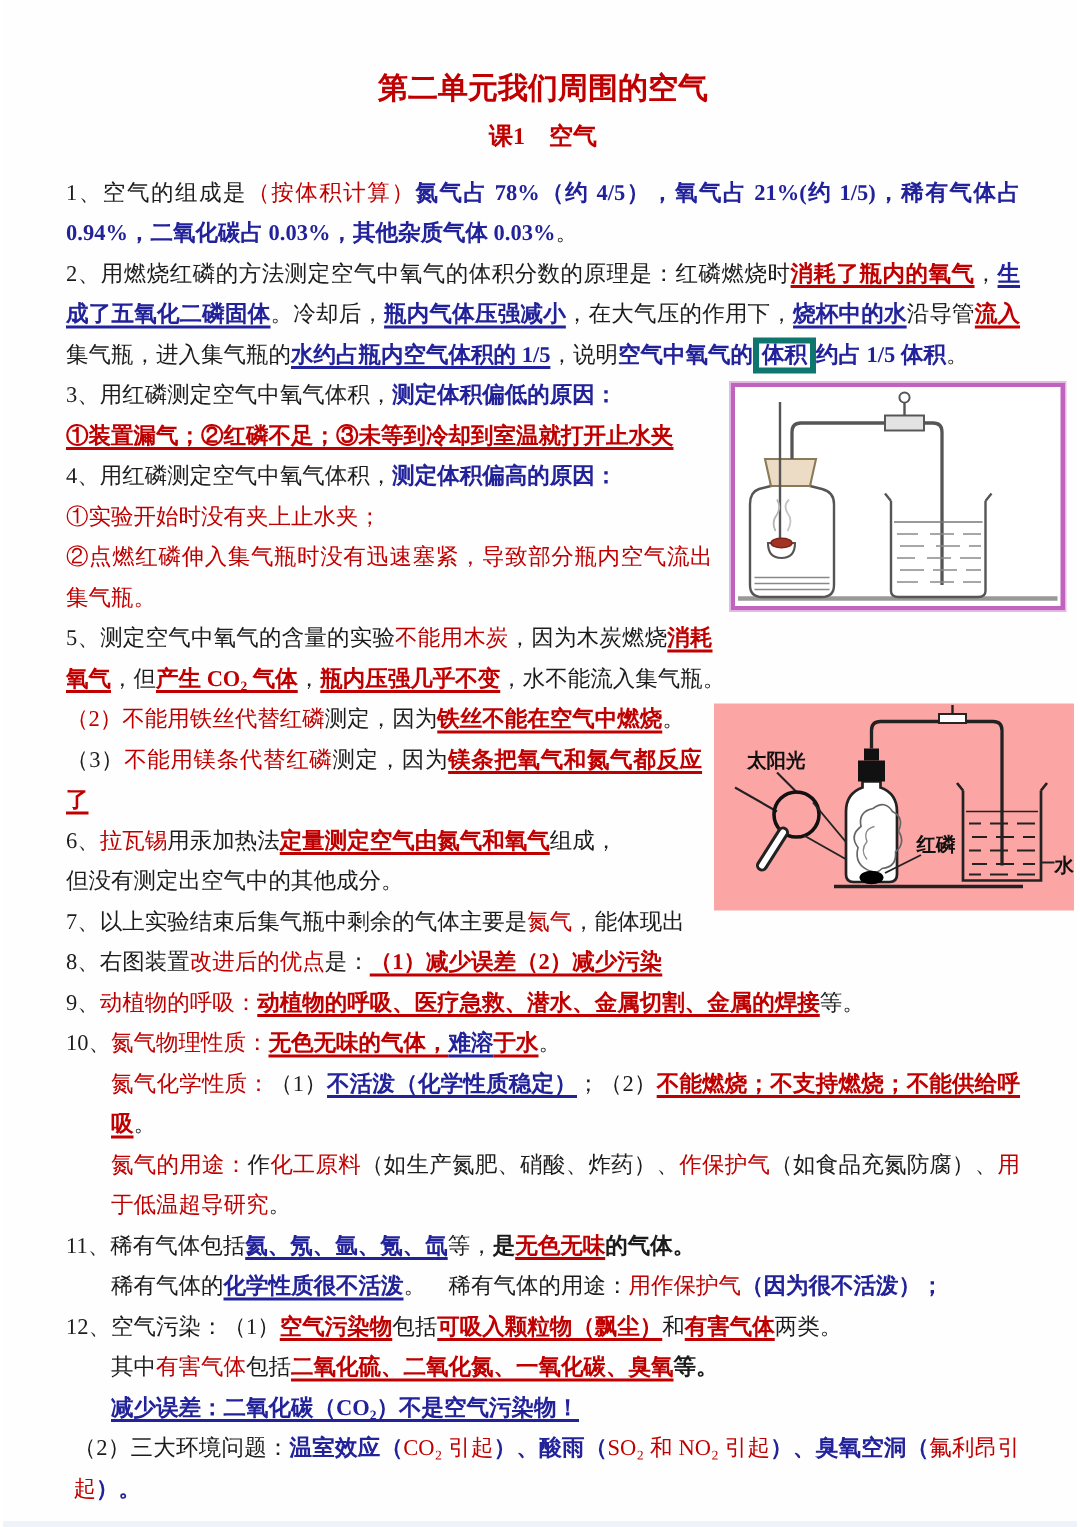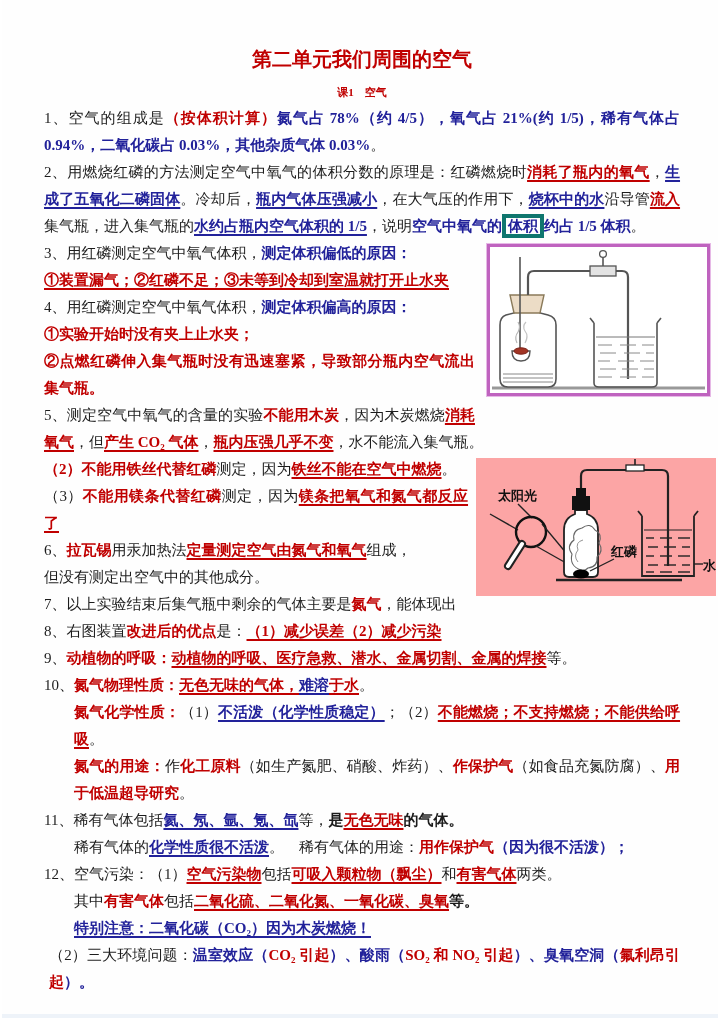--- a/index.html
+++ b/index.html
@@ -17,38 +17,38 @@
   }
   .doc-title{
     text-align:center;
     font-size:20px;
     font-weight:bold;
     color:#c00000;
     line-height:26px;
   }
   .doc-subtitle{
     text-align:center;
-    font-size:11px;
+    font-size:16px;
     font-weight:bold;
     color:#c00000;
     line-height:22px;
     margin-top:9px;
-    margin-bottom:2px;
+    margin-bottom:13px;
   }
   .para{
     font-size:15px;
     line-height:27px;
     text-align:justify;
   }
   .ind{padding-left:30px;}
   .ind-sm{padding-left:5px;}
   
   .seg-k{color:#1c1c1c;}
   .seg-kb{color:#1c1c1c;font-weight:bold;}
-  .seg-r{color:#c00000;font-weight:bold;}
+  .seg-r{color:#c00000;font-weight:normal;}
   .seg-ru{color:#c00000;font-weight:bold;text-decoration:underline;text-decoration-thickness:1.5px;text-underline-offset:3px;}
   .seg-b{color:#22229a;font-weight:bold;}
   .seg-bu{color:#22229a;font-weight:bold;text-decoration:underline;text-decoration-thickness:1.5px;text-underline-offset:3px;}
   .seg-bx{color:#22229a;font-weight:bold;border:4px solid #0f766e;padding:0 2px;}
   
   .fig1{
     float:right;
     width:217px;height:146px;
     border:3px solid #bf63bf;
     outline:1px solid #e6b9e6;
@@ -201,18 +201,18 @@
     <div class="para"><span class="seg-k">7、以上实验结束后集气瓶中剩余的气体主要是</span><span class="seg-r">氮气</span><span class="seg-k">，能体现出</span></div>
     <div class="para"><span class="seg-k">8、右图装置</span><span class="seg-r">改进后的优点</span><span class="seg-k">是：</span><span class="seg-ru">（1）减少误差（2）减少污染</span></div>
     <div class="para"><span class="seg-k">9、</span><span class="seg-r">动植物的呼吸：</span><span class="seg-ru">动植物的呼吸、医疗急救、潜水、金属切割、金属的焊接</span><span class="seg-k">等。</span></div>
     <div class="para"><span class="seg-k">10、</span><span class="seg-r">氮气物理性质：</span><span class="seg-ru">无色无味的气体，</span><span class="seg-bu">难溶</span><span class="seg-ru">于水</span><span class="seg-k">。</span></div>
     <div class="para ind"><span class="seg-r">氮气化学性质：</span><span class="seg-k">（1）</span><span class="seg-bu">不活泼（化学性质稳定）</span><span class="seg-k">；（2）</span><span class="seg-ru">不能燃烧；不支持燃烧；不能供给呼吸</span><span class="seg-k">。</span></div>
     <div class="para ind"><span class="seg-r">氮气的用途：</span><span class="seg-k">作</span><span class="seg-r">化工原料</span><span class="seg-k">（如生产氮肥、硝酸、炸药）、</span><span class="seg-r">作保护气</span><span class="seg-k">（如食品充氮防腐）、</span><span class="seg-r">用于低温超导研究</span><span class="seg-k">。</span></div>
     <div class="para"><span class="seg-k">11、稀有气体包括</span><span class="seg-bu">氦、氖、氩、氪、氙</span><span class="seg-k">等，</span><span class="seg-kb">是</span><span class="seg-ru">无色无味</span><span class="seg-kb">的气体。</span></div>
     <div class="para ind"><span class="seg-k">稀有气体的</span><span class="seg-bu">化学性质很不活泼</span><span class="seg-k">。　稀有气体的用途：</span><span class="seg-r">用作保护气</span><span class="seg-b">（因为很不活泼）；</span></div>
     <div class="para"><span class="seg-k">12、空气污染：（1）</span><span class="seg-ru">空气污染物</span><span class="seg-k">包括</span><span class="seg-ru">可吸入颗粒物（飘尘）</span><span class="seg-k">和</span><span class="seg-ru">有害气体</span><span class="seg-k">两类。</span></div>
     <div class="para ind"><span class="seg-k">其中</span><span class="seg-r">有害气体</span><span class="seg-k">包括</span><span class="seg-ru">二氧化硫、二氧化氮、一氧化碳、臭氧</span><span class="seg-kb">等。</span></div>
-    <div class="para ind"><span class="seg-bu">特别注意：二氧化碳（CO₂）因为木炭燃烧！</span></div>
+    <div class="para ind"><span class="seg-bu">减少误差：二氧化碳（CO₂）不是空气污染物！</span></div>
     <div class="para ind-sm"><span class="seg-k">（2）三大环境问题：</span><span class="seg-b">温室效应（</span><span class="seg-r">CO₂ 引起</span><span class="seg-b">）、酸雨（</span><span class="seg-r">SO₂ 和 NO₂ 引起</span><span class="seg-b">）、臭氧空洞（</span><span class="seg-r">氟利昂引起</span><span class="seg-b">）。</span></div>
 
   </div>
   <div class="bottom-strip"></div>
 </div>
 
 </body></html>

